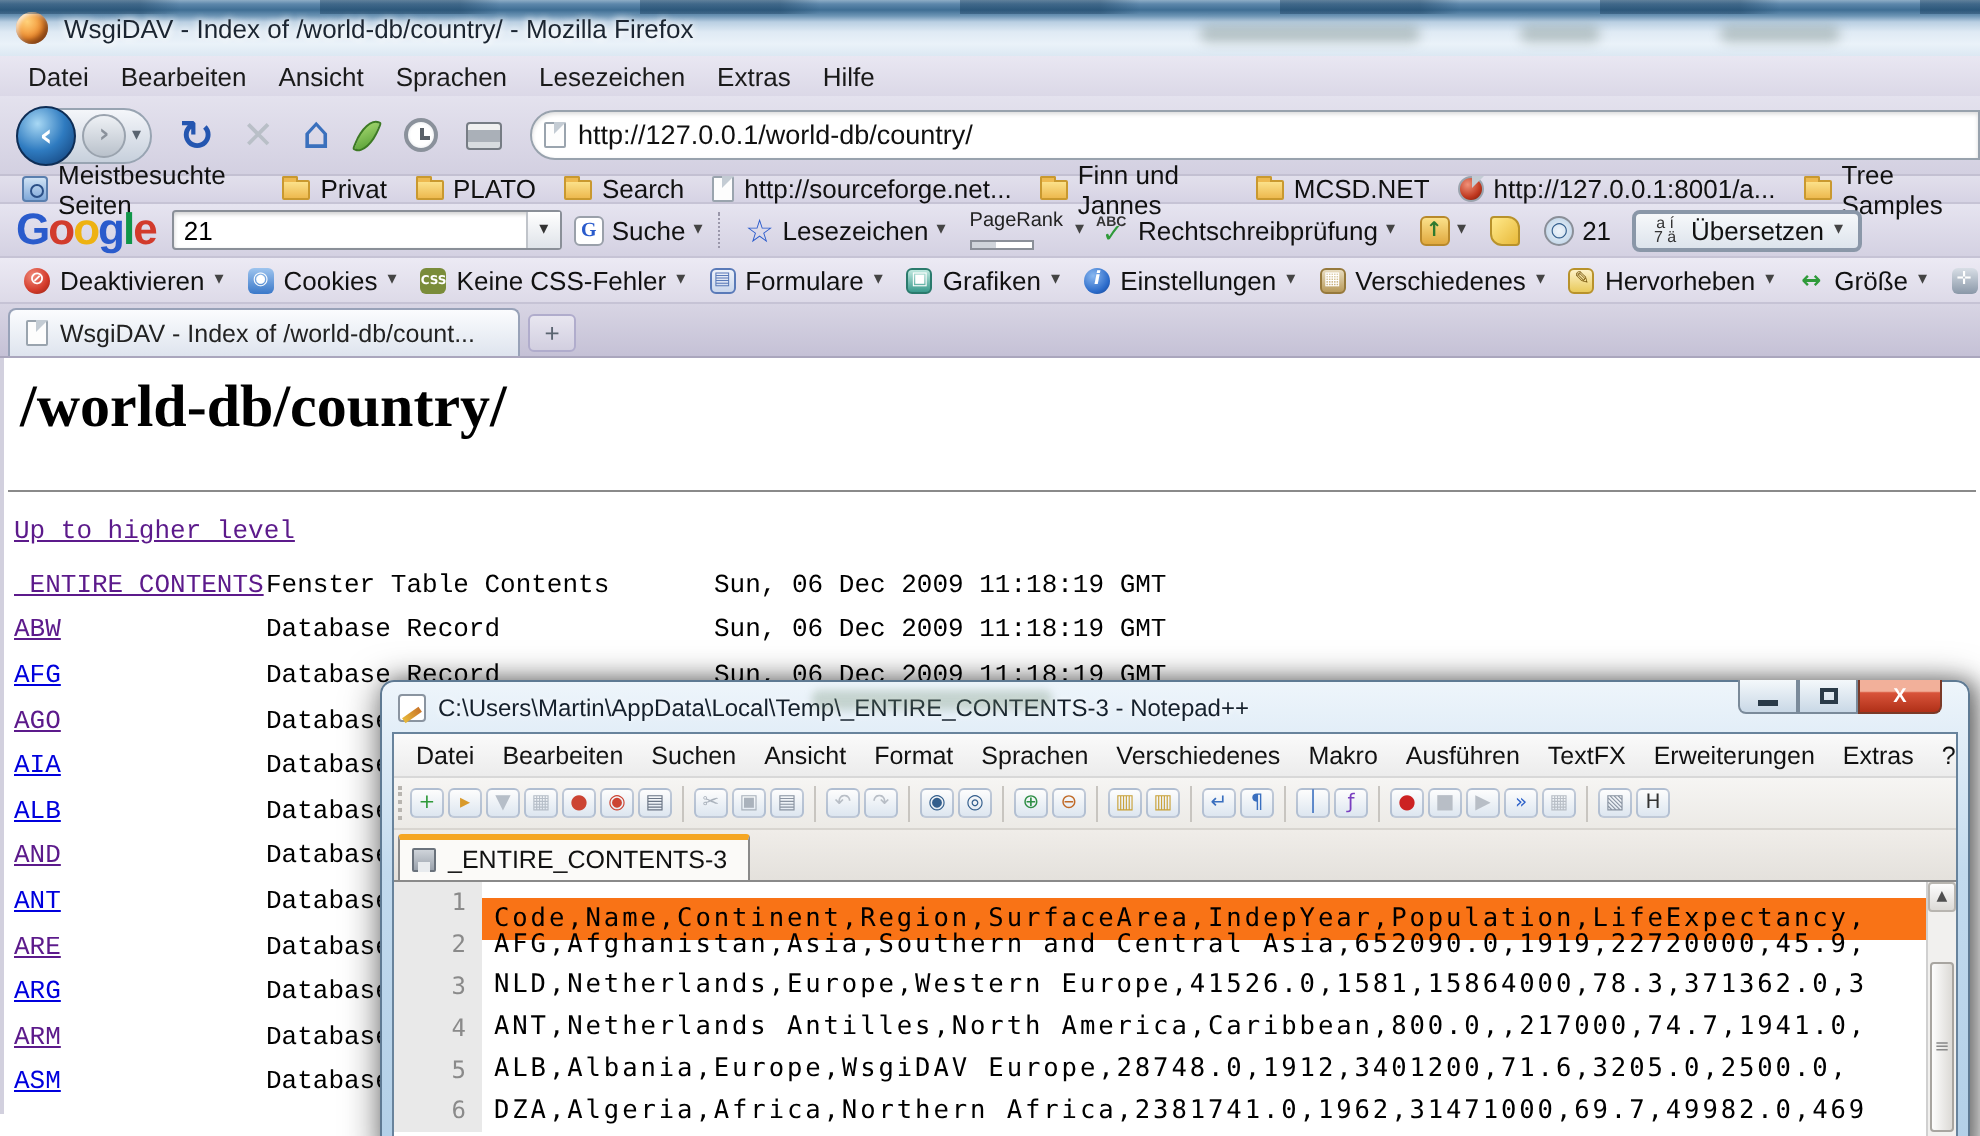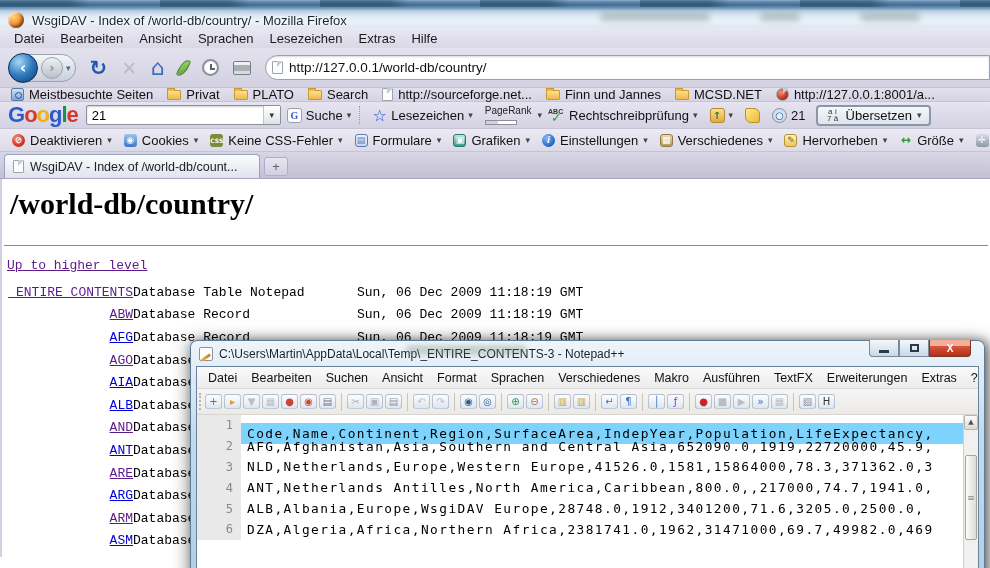--- a/index.html
+++ b/index.html
@@ -5,21 +5,21 @@
   html,body{margin:0;padding:0;background:#555;}
   *{box-sizing:border-box;}
   #stage{position:relative;width:990px;height:568px;overflow:hidden;
          font-family:"Liberation Sans",sans-serif;background:#fff;}
   .glyph{font-family:"DejaVu Sans",sans-serif;}
 
   
   .ff-titlebar{position:relative;height:28px;
     background:linear-gradient(180deg,#8fadc6 0,#5d87ab 2px,#3f6e94 5px,#6e96b6 8px,
                #b9cfe2 11px,#dfeaf4 16px,#eaf2f9 22px,#dce8f3 28px);
-    display:flex;align-items:flex-end;overflow:hidden;}
+    display:flex;align-items:center;overflow:hidden;}
   .tb-strip{position:absolute;top:0;left:0;right:0;height:7px;
     background:repeating-linear-gradient(90deg,rgba(10,45,75,.35) 0 70px,rgba(10,45,75,0) 90px 160px);}
   .glassblob{position:absolute;background:rgba(90,110,100,.35);filter:blur(3px);border-radius:4px;}
   .ff-appicon{width:16px;height:16px;border-radius:50%;margin:0 8px 0 8px;flex:0 0 auto;
     background:radial-gradient(circle at 35% 30%,#ffd27a,#f08c2e 55%,#a84d16 95%);
     box-shadow:inset -2px -2px 3px rgba(60,20,0,.5), inset 1px 1px 2px rgba(255,255,255,.8);}
   .ff-title{font-size:13px;color:#1b2531;text-shadow:0 0 4px #fff,0 0 4px #fff;}
 
   .ff-menubar{height:20px;background:linear-gradient(#e9e7f2,#dbd8e7);
     display:flex;align-items:center;padding-left:6px;font-size:13px;color:#1a1a1a;}
@@ -125,21 +125,21 @@
   .tab-label{white-space:nowrap;overflow:hidden;font-weight:normal;}
   .newtab{width:24px;height:19px;margin:0 0 2px 4px;border:1px solid #b0accc;border-radius:3px;
     background:linear-gradient(#e8e6f0,#d2cfe0);color:#5a6470;font-size:13px;line-height:17px;text-align:center;}
 
   
   .ff-content{position:relative;height:378px;background:#fff;border-left:2px solid #d2d0de;overflow:hidden;}
   .page-h1{margin:8px 0 0 8px;font-family:"Liberation Serif",serif;font-weight:bold;font-size:30px;color:#000;}
   .page-hr{margin:24px 2px 0 2px;border:none;border-top:1px solid #8a8a8a;}
   .mono{font-family:"Liberation Mono","DejaVu Sans Mono",monospace;font-size:13px;}
   .uplink-row{margin:12px 0 0 5px;}
-  a.wlink{color:#0000dd;text-decoration:underline;white-space:pre;text-align:right;}
+  a.wlink{color:#0000dd;text-decoration:underline;white-space:pre;}
   a.wlink.visited{color:#5c1a8b;}
   .listing{margin:8px 0 0 5px;}
   .lrow{display:flex;height:22.6px;align-items:center;}
   .lname{width:126px;flex:0 0 auto;}
   .ltype{width:224px;flex:0 0 auto;color:#000;}
   .ldate{color:#000;white-space:nowrap;}
 
   
   .npp{position:absolute;left:190px;top:340px;width:795px;height:240px;
     border-radius:7px 7px 0 0;padding:0 5px;
@@ -183,21 +183,21 @@
   .floppy{width:12px;height:12px;background:linear-gradient(#cfd4da,#9aa2ac);border:1px solid #6a727c;
     border-radius:1px;position:relative;flex:0 0 auto;}
   .floppy::before{content:"";position:absolute;left:2px;top:6px;width:6px;height:5px;background:#e8ebee;}
   .npp-editor{flex:1;display:flex;position:relative;overflow:hidden;}
   .gutter-lines{flex:1;overflow:hidden;}
   .erow{display:flex;height:20.8px;align-items:center;}
   .lnum{width:44px;flex:0 0 auto;text-align:right;padding-right:8px;color:#8a8a8a;background:#e9e9e9;
     font-family:"DejaVu Sans Mono",monospace;font-size:12px;height:100%;display:flex;align-items:center;justify-content:flex-end;}
   .ltext{flex:1;height:100%;display:flex;align-items:center;padding-left:6px;white-space:pre;overflow:hidden;
     font-family:"DejaVu Sans Mono",monospace;font-size:12.8px;letter-spacing:1.45px;color:#000;}
-  .erow.hl .ltext{background:#7dd3fc;margin-top:16px;}
+  .erow.hl .ltext{background:#f97316;margin-top:16px;}
   .npp-scroll{width:15px;flex:0 0 auto;background:#f1f0ee;border-left:1px solid #d0d0d0;position:relative;}
   .sc-up{position:absolute;top:0;left:0;right:0;height:15px;border:1px solid #b8b5b0;border-radius:2px;
     background:linear-gradient(#fdfdfd,#dcdad6);font-size:7px;color:#505050;text-align:center;line-height:13px;}
   .sc-thumb{position:absolute;top:40px;left:1px;right:1px;height:85px;border:1px solid #a8a5a0;border-radius:2px;
     background:linear-gradient(90deg,#fdfdfd,#dcdad6);display:flex;align-items:center;justify-content:center;
     color:#8a8a8a;font-size:9px;}
 </style>
 </head>
 <body>
 
@@ -276,20 +276,24 @@
       <span class="bm">
         <span class="bm-ic icon-page" data-icon="folder"></span>
         <span>MCSD.NET</span>
       </span>
 
       <span class="bm">
         <span class="bm-ic icon-page" data-icon="site"></span>
         <span>http://127.0.0.1:8001/a...</span>
       </span>
 
+      <span class="bm">
+        <span class="bm-ic icon-page" data-icon="folder"></span>
+        <span>Tree Samples</span>
+      </span>
     </div>
 
   <div class="ff-googlebar">
     <span class="glogo"><span style="color:#2a5bcc">G</span><span style="color:#d23b2c">o</span><span style="color:#eeb211">o</span><span style="color:#2a5bcc">g</span><span style="color:#109648">l</span><span style="color:#d23b2c">e</span></span>
     <div class="gsearch">
       <span class="val">21</span>
       <span class="drop glyph">▾</span>
     </div>
     <span class="gbtn">
       <span class="g-ic gmark">G</span>
@@ -404,21 +408,21 @@
   <div class="ff-content">
     <h1 class="page-h1">/world-db/country/</h1>
     <hr class="page-hr">
     <div class="uplink-row mono">
       <a class="wlink visited">Up to higher level</a>
     </div>
     <div class="listing mono">
 
         <div class="lrow">
           <a class="wlink lname visited"> ENTIRE CONTENTS</a>
-          <span class="ltype">Database Table Notepad</span>
+          <span class="ltype">Fenster Table Contents</span>
           <span class="ldate">Sun, 06 Dec 2009 11:18:19 GMT</span>
         </div>
 
         <div class="lrow">
           <a class="wlink lname visited">ABW</a>
           <span class="ltype">Database Record</span>
           <span class="ldate">Sun, 06 Dec 2009 11:18:19 GMT</span>
         </div>
 
         <div class="lrow">
@@ -592,20 +596,26 @@
           <span class="ni" style="color: rgb(46, 98, 201);">»</span>
 
           <span class="ni" style="color: rgb(184, 190, 198);">▦</span>
 
           <span class="ni sep"></span>
 
           <span class="ni" style="color: rgb(138, 148, 162);">▧</span>
 
           <span class="ni" style="color: rgb(51, 51, 51);">H</span>
         </div>
+      <div class="npp-tabbar">
+        <div class="npp-tab">
+          <span class="floppy"></span>
+          <span>_ENTIRE_CONTENTS-3</span>
+        </div>
+      </div>
       <div class="npp-editor">
         <div class="gutter-lines">
 
             <div class="erow hl">
               <span class="lnum">1</span>
               <span class="ltext">Code,Name,Continent,Region,SurfaceArea,IndepYear,Population,LifeExpectancy,</span>
             </div>
 
             <div class="erow">
               <span class="lnum">2</span>

